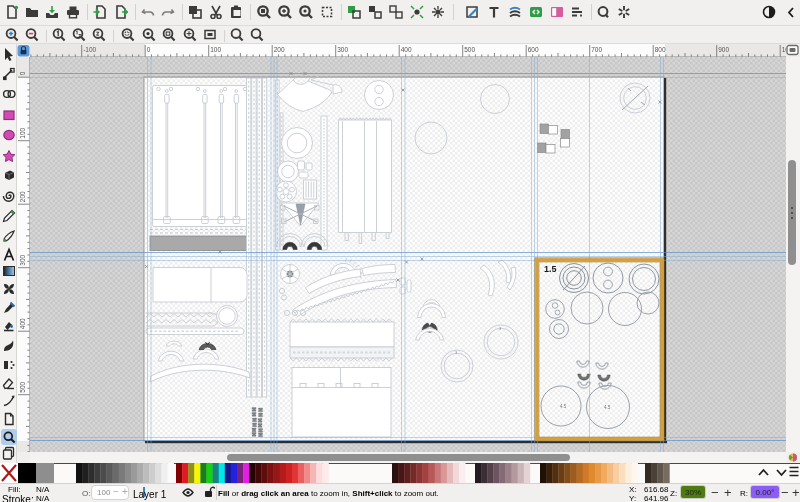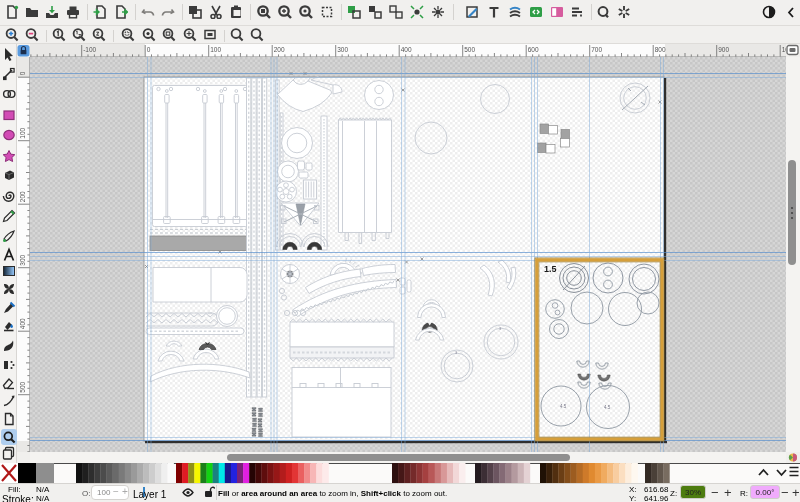--- a/index.html
+++ b/index.html
@@ -760,25 +760,25 @@
     <div class="abs" style="left:133px;top:489px;font-size:10px;white-space:nowrap;">Layer 1</div>
     <svg class="abs" style="left:182px;top:487px" width="12" height="11">
       <path d="M1 5.5C3 3 5 2 6 2s3 1 5 3.5C9 8 7 9 6 9S3 8 1 5.5z" fill="none" stroke="#222" stroke-width="1.3"></path>
       <circle cx="6" cy="5.5" r="1.6" fill="#222"></circle>
     </svg>
     <svg class="abs" style="left:204px;top:486px" width="11" height="12">
       <rect x="1" y="5" width="7" height="6" rx="1" fill="#222"></rect>
       <path d="M6.5 5V3.5a2.3 2.3 0 0 1 4.3-1" fill="none" stroke="#222" stroke-width="1.4"></path>
     </svg>
     <div class="abs" style="left:216px;top:485px;width:1px;height:15px;background:#d5d3d0"></div>
-    <div class="abs" style="left:218px;top:489px;font-size:8px;white-space:nowrap;"><b>Fill</b> or <b>area around an area</b> to zoom in, <b>Shift+click</b> to zoom out.</div>
+    <div class="abs" style="left:218px;top:489px;font-size:8px;white-space:nowrap;"><b>Fill</b> or <b>drag click an area</b> to zoom in, <b>Shift+click</b> to zoom out.</div>
     <div class="abs" style="left:629px;top:485px;font-size:8px;white-space:nowrap;">X:</div>
     <div class="abs" style="left:629px;top:494px;font-size:8px;white-space:nowrap;">Y:</div>
     <div class="abs" style="left:644px;top:485px;font-size:8px;white-space:nowrap;">616.68</div>
     <div class="abs" style="left:644px;top:494px;font-size:8px;white-space:nowrap;">641.96</div>
     <div class="abs" style="left:670px;top:489px;font-size:8px;white-space:nowrap;">Z:</div>
     <div class="abs" style="left:680px;top:485px;width:26px;height:14px;background:#4d7c0f;border:1px solid #d0cecb;border-radius:3px;font-size:8px;color:#222;text-align:center;line-height:13px">30%</div>
     <div class="abs" style="left:711px;top:485px;font-size:8px;white-space:nowrap;font-size:13px;color:#333">−</div>
     <div class="abs" style="left:724px;top:485px;font-size:8px;white-space:nowrap;font-size:13px;color:#333">+</div>
     <div class="abs" style="left:740px;top:489px;font-size:8px;white-space:nowrap;">R:</div>
-    <div class="abs" style="left:750px;top:485px;width:30px;height:14px;background:#f0abfc;border:1px solid #d0cecb;border-radius:3px;font-size:8px;color:#222;text-align:center;line-height:13px">0.00°</div>
+    <div class="abs" style="left:750px;top:485px;width:30px;height:14px;background:#8b5cf6;border:1px solid #d0cecb;border-radius:3px;font-size:8px;color:#222;text-align:center;line-height:13px">0.00°</div>
     <div class="abs" style="left:781px;top:485px;font-size:8px;white-space:nowrap;font-size:13px;color:#333">−</div>
     <div class="abs" style="left:792px;top:485px;font-size:8px;white-space:nowrap;font-size:13px;color:#333">+</div>
   </div>
 </body></html>

